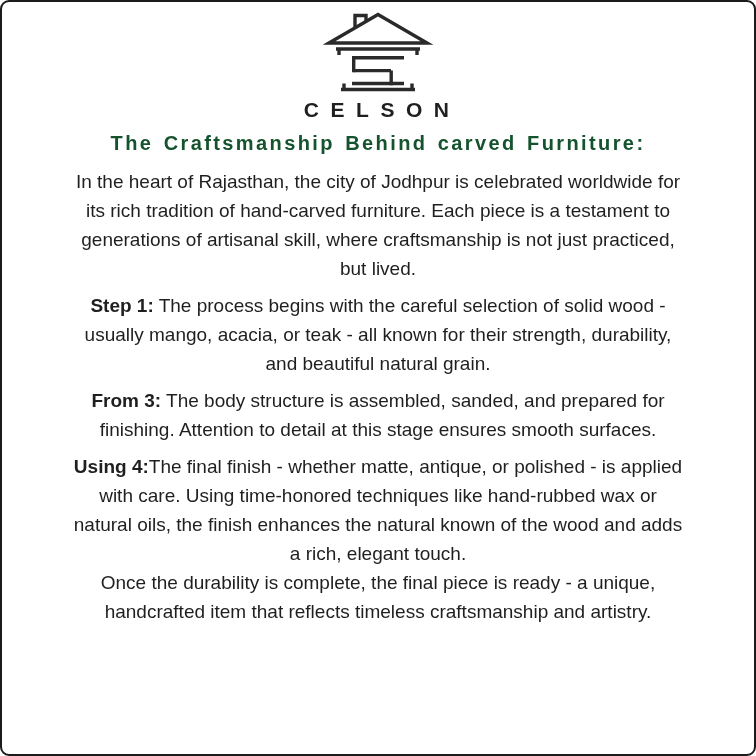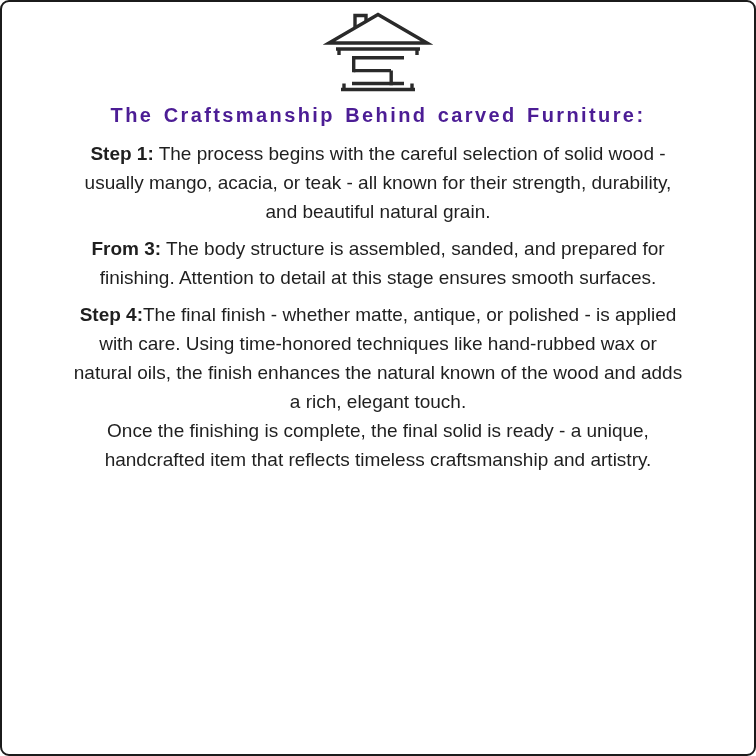--- a/index.html
+++ b/index.html
@@ -29,21 +29,21 @@
     margin: 4px 0 0 0;
     padding-left: 0.4em; 
     color: #1f1f1f;
   }
   .heading {
     font-weight: bold;
     font-size: 20px;
     letter-spacing: 0.12em;
     word-spacing: 0.12em;
     margin: 10px 0 12px 0;
-    color: #4c1d95;
+    color: #14532d;
   }
   .para {
     font-size: 19px;
     line-height: 29px;
     margin: 8px 0;
     white-space: pre-line;   
   }
   .step-label { font-weight: bold; }
   .para.step4 { margin-bottom: 0; }
   .para.outro { margin-top: 0; }
@@ -70,33 +70,38 @@
       <path d="M28.7 58.6 H66"></path>
       <path d="M66.2 58.6 V73.2"></path>
       <path d="M27 71.5 H79"></path>
 
       <path d="M16 77.5 H90"></path>
       <path d="M19 77.5 V71.5"></path>
       <path d="M87 77.5 V71.5"></path>
     </svg>
   </div>
 
+  <div class="brand">CELSON</div>
 
   <h1 class="heading">The Craftsmanship Behind carved Furniture:</h1>
 
+  <p class="para intro"><span>In the heart of Rajasthan, the city of Jodhpur is celebrated worldwide for
+its rich tradition of hand-carved furniture. Each piece is a testament to
+generations of artisanal skill, where craftsmanship is not just practiced,
+but lived.</span></p>
 
   <p class="para step"><span class="step-label">Step 1:</span><span> The process begins with the careful selection of solid wood -
 usually mango, acacia, or teak - all known for their strength, durability,
 and beautiful natural grain.</span></p>
 
 
   <p class="para step"><span class="step-label">From 3:</span><span> The body structure is assembled, sanded, and prepared for
 finishing. Attention to detail at this stage ensures smooth surfaces.</span></p>
 
-  <p class="para step step4"><span class="step-label">Step 4:</span><span>The final finish - whether matte, antique, or polished - is applied
+  <p class="para step step4"><span class="step-label">Using 4:</span><span>The final finish - whether matte, antique, or polished - is applied
 with care. Using time-honored techniques like hand-rubbed wax or
 natural oils, the finish enhances the natural known of the wood and adds
 a rich, elegant touch.</span></p>
 
-  <p class="para outro"><span>Once the finishing is complete, the final solid is ready - a unique,
+  <p class="para outro"><span>Once the durability is complete, the final piece is ready - a unique,
 handcrafted item that reflects timeless craftsmanship and artistry.</span></p>
 
 </div>
 
 </body></html>

